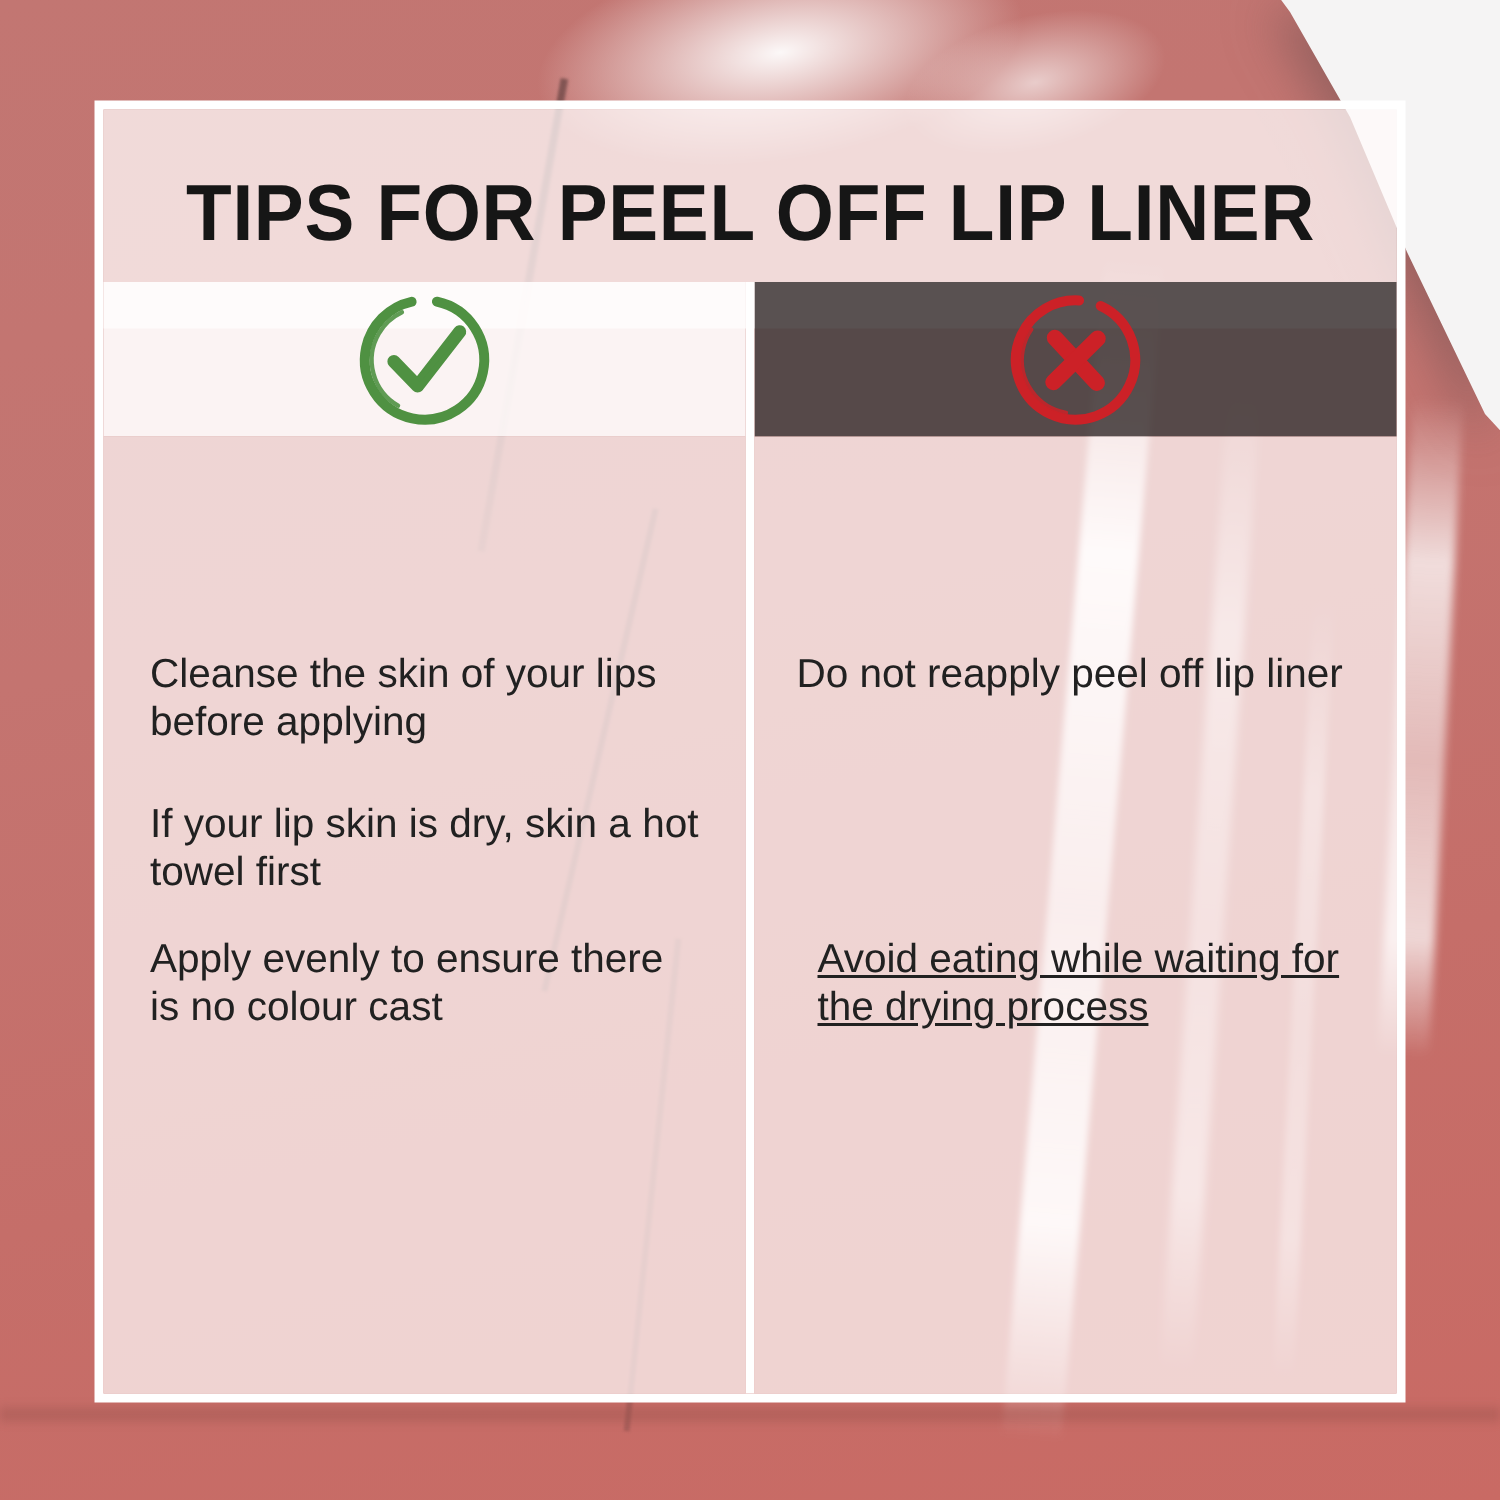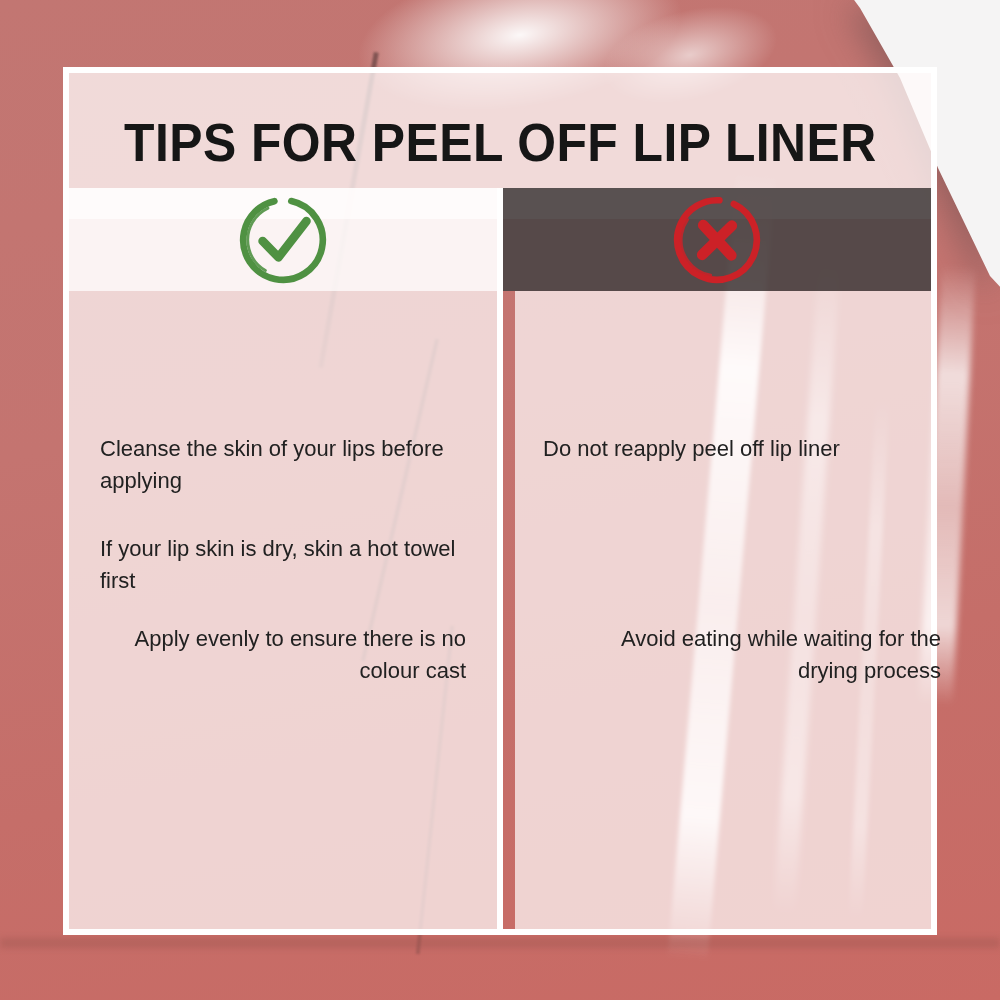--- a/index.html
+++ b/index.html
@@ -34,26 +34,26 @@
   .title-band{position:absolute;left:0;right:0;top:0;height:146px;
     background:rgba(255,250,250,.76);display:flex;align-items:center;justify-content:center;}
   .title-band h1{margin:0 0 8px 0;font-size:53px;font-weight:bold;letter-spacing:.5px;color:#161616;
     transform:scaleX(.94);transform-origin:center;white-space:nowrap;}
   .col-header{position:absolute;top:115px;height:103px;display:flex;align-items:center;justify-content:center;}
   .do-header{left:0;width:428px;background:rgba(255,253,253,.93);}
   .dont-header{left:434px;right:0;background:rgba(78,70,70,.93);}
   .v-divider{position:absolute;left:428px;top:115px;width:6px;bottom:0;background:#fff;}
   .col-body{position:absolute;top:218px;bottom:0;background:rgba(255,251,251,.72);}
   .do-body{left:0;width:428px;}
-  .dont-body{left:446px;right:0;}
-  .col-body p{position:absolute;margin:0;font-size:22px;line-height:32px;color:#212121;}
+  .dont-body{left:434px;right:0;}
+  .col-body p{position:absolute;margin:0;font-size:27px;line-height:32px;color:#212121;}
   .do-body p{left:31px;width:366px;}
   .dont-body p{left:28px;width:384px;}
-  .row0{top:142px;} .row1{top:242px;} .row2{top:332px;text-align:right;} .row3{top:442px;}
-  .dont-body p.ind20{left:48px;} .dont-body p.ind14{left:42px;}
+  .row0{top:142px;} .row1{top:242px;} .row2{top:332px;} .row3{top:442px;}
+  .dont-body p.ind20{left:48px;} .dont-body p.ind14{left:42px;text-decoration:underline;}
   .mark-icon{width:102px;height:102px;display:block;}
 </style>
 </head>
 <body>
 
 <div class="scene">
 
   <div class="bg-layer bg-base"></div>
   <div class="bg-layer white-corner-wrap">
     <div class="white-corner"></div>

